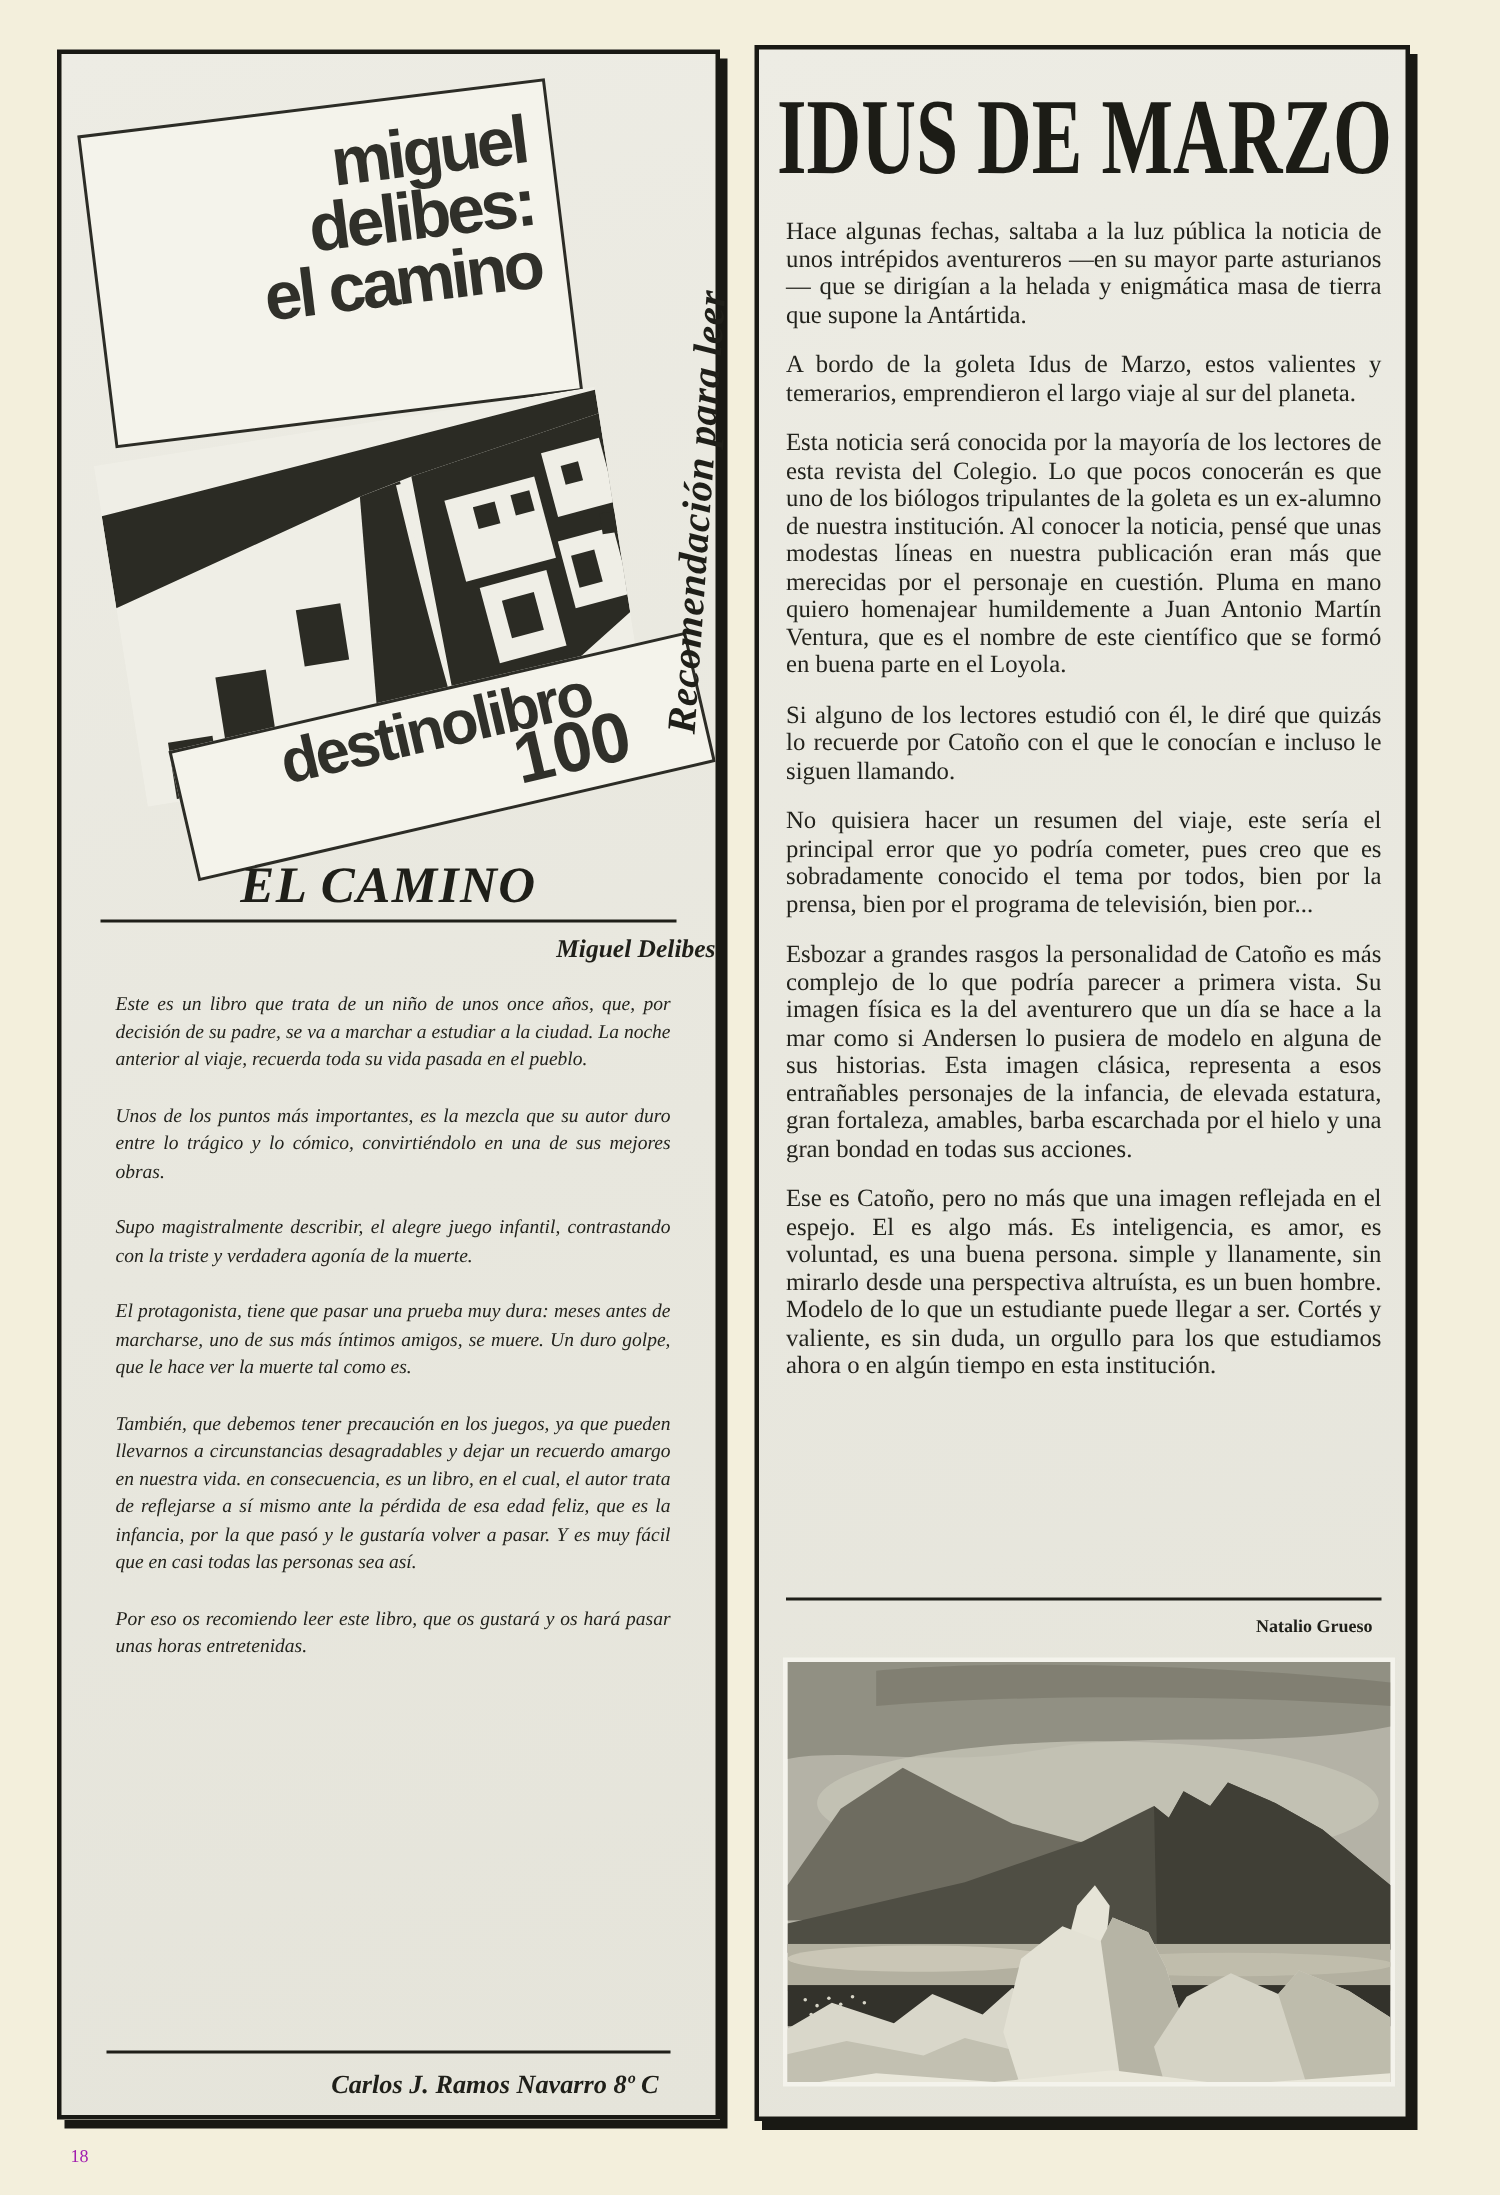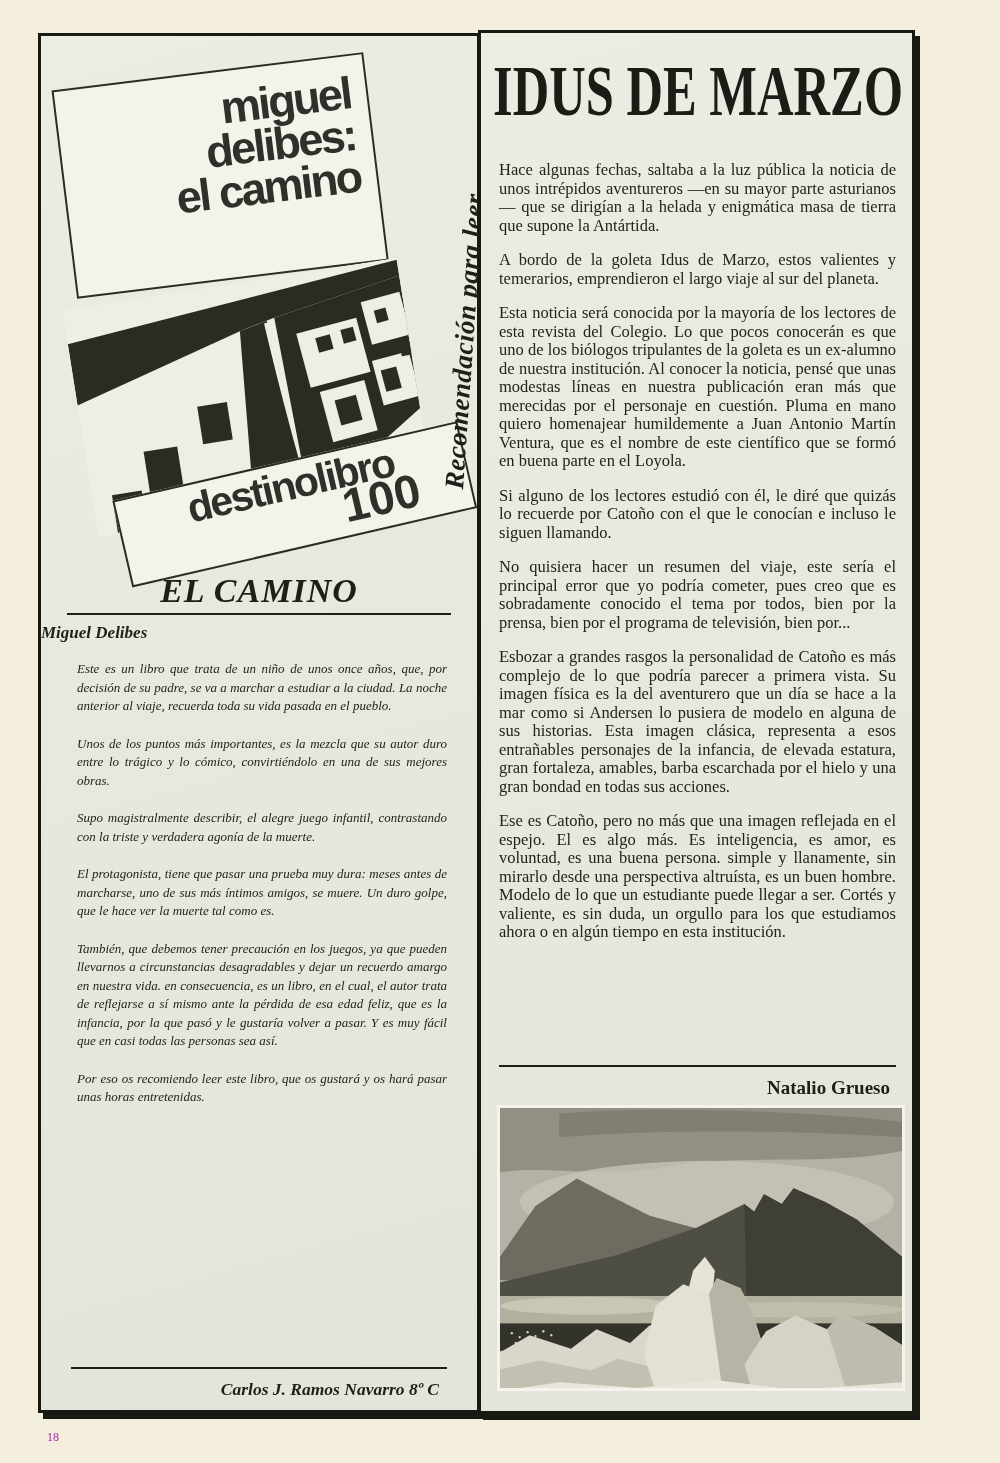--- a/index.html
+++ b/index.html
@@ -11,21 +11,21 @@
     overflow:hidden;
   }
   .panel{
     position:absolute;
     background:linear-gradient(165deg,#edece4 0%,#e8e7de 55%,#e5e4da 100%);
     border:3px solid #191914;
     box-shadow:5px 6px 0 0 #191914;
     box-sizing:border-box;
   }
   #left-panel{left:38px;top:33px;width:442px;height:1380px;}
-  #right-panel{left:478px;top:30px;width:437px;height:1384px;padding-left:17px;}
+  #right-panel{left:503px;top:30px;width:437px;height:1384px;padding-left:17px;}
 
   
   .cover-wrap{position:absolute;left:26px;top:34px;width:330px;height:470px;transform:rotate(-7deg);}
   .cover-title{
     position:absolute;top:0;left:12px;width:314px;height:210px;
     background:#f4f3eb;border:2px solid #2c2c26;box-sizing:border-box;
   }
   .cover-title-line{
     text-align:right;padding-right:16px;
     font-family:"Liberation Sans", sans-serif;font-weight:bold;
@@ -53,45 +53,45 @@
     font-size:27px;white-space:nowrap;color:#1f1f19;letter-spacing:0.5px;
   }
 
   
   .el-camino{
     position:absolute;top:538px;left:0;width:100%;text-align:center;
     font-style:italic;font-weight:bold;font-size:34px;line-height:1;letter-spacing:1px;color:#1f1f19;
   }
   .heading-rule{position:absolute;top:577px;left:26px;right:26px;height:2px;background:#1f1f19;}
   .byline{
-    position:absolute;top:587px;left:0;width:100%;text-align:left;
+    position:absolute;top:587px;left:0;width:100%;text-align:right;
     font-style:italic;font-weight:bold;font-size:17px;color:#1f1f19;
   }
   .left-text{
     position:absolute;top:624px;left:36px;right:30px;
     font-style:italic;font-size:13px;line-height:18.5px;text-align:justify;color:#23231d;
   }
   .left-text p{margin:0 0 19px;}
   .sig-rule-left{position:absolute;top:1331px;left:30px;right:30px;height:2px;background:#1f1f19;}
   .left-signature{
     position:absolute;top:1343px;right:38px;
     font-style:italic;font-weight:bold;font-size:17.5px;color:#1f1f19;
   }
 
   
   .idus-title{position:absolute;top:18px;left:10px;width:416px;height:80px;}
   .right-text{
     position:absolute;top:112px;left:18px;right:16px;
     font-size:16.5px;line-height:18.5px;text-align:justify;color:#23231d;
   }
-  .right-text p{margin:16px 0 15px;font-family:Liberation Serif, serif;}
+  .right-text p{margin:0 0 15px;font-family:Liberation Serif, serif;}
   .sig-rule-right{position:absolute;top:1032px;left:18px;right:16px;height:2px;background:#1f1f19;}
   .right-signature{
     position:absolute;top:1044px;right:22px;
-    font-weight:bold;font-size:19px;color:#1f1f19;
+    font-weight:bold;font-size:12px;color:#1f1f19;
   }
   .photo{position:absolute;top:1072px;left:16px;width:408px;height:286px;background:#f4f3ec;padding:3px;box-sizing:border-box;}
   .photo svg{display:block;width:100%;height:100%;}
 
   .page-number{position:absolute;left:47px;top:1430px;font-size:12px;color:#a21caf;}
 </style>
 </head>
 <body>
 
 <div id="left-panel" class="panel">

